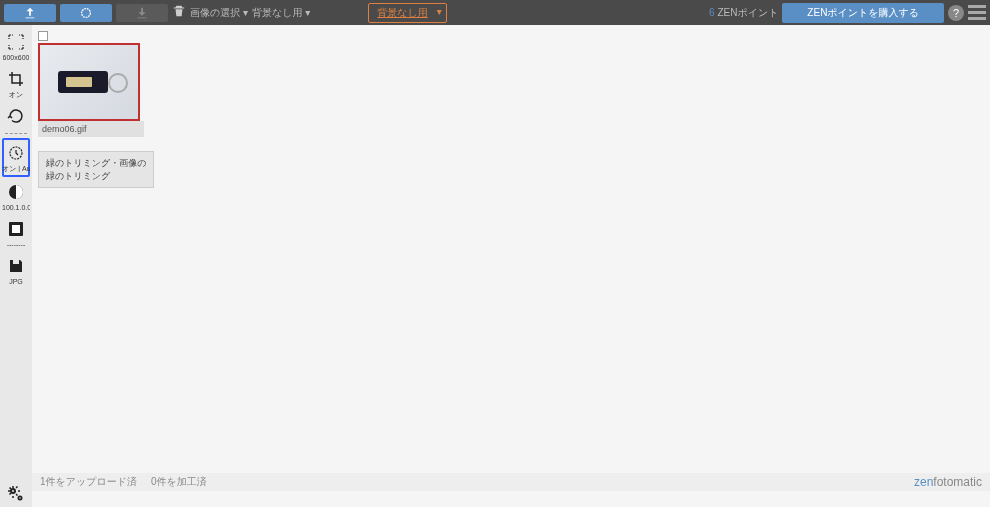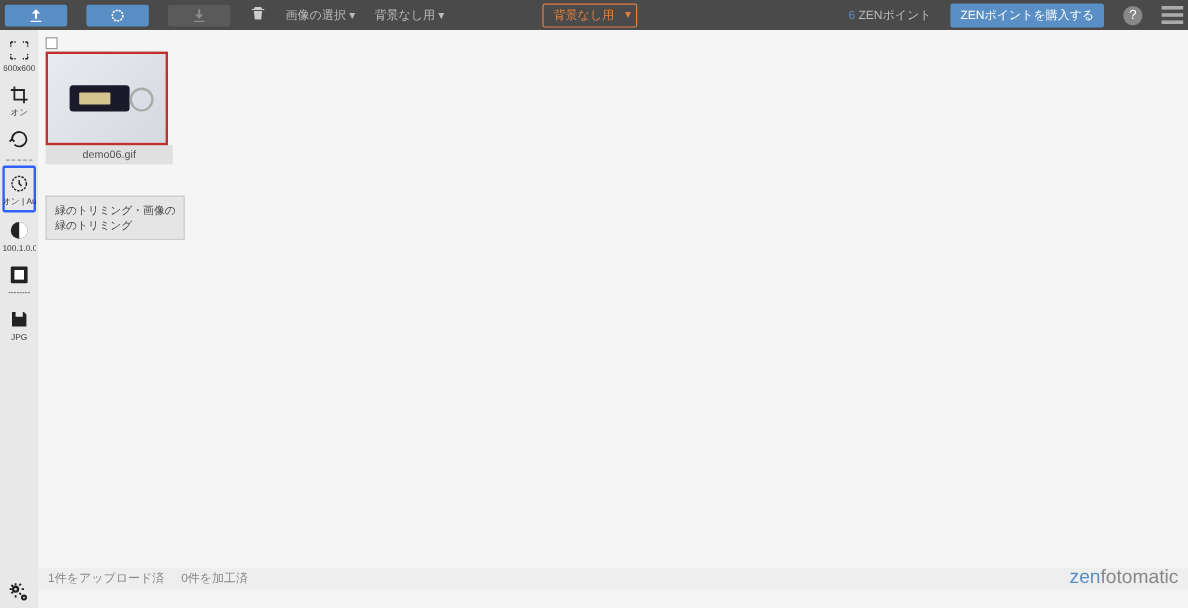--- a/index.html
+++ b/index.html
@@ -1,52 +1,52 @@
 <!DOCTYPE html>
 <html><head>
 <meta charset="utf-8">
 <style>
 * { margin:0; padding:0; box-sizing:border-box; font-family:Arial,sans-serif; }
 html,body { width:990px; height:507px; background:#f5f5f5; overflow:hidden; }
 
-.topbar { position:absolute; top:0; left:0; right:0; height:25px; background:#4a4a4a; display:flex; align-items:center; padding:0 4px; gap:16px; }
+.topbar { position:absolute; top:0; left:0; right:0; height:25px; background:#4a4a4a; display:flex; align-items:center; padding:0 4px; gap:4px; }
 .tbtn { height:18px; width:52px; background:#5a8fc5; border-radius:2px; display:flex; align-items:center; justify-content:center; cursor:pointer; }
 .tbtn.disabled { background:#6a6a6a; opacity:0.5; }
 .ticon { width:14px; height:14px; }
 .trash { color:#ccc; font-size:14px; cursor:pointer; }
 .tlabel { color:#bbb; font-size:10px; cursor:pointer; }
-.bg-select { border:1px solid #e08040; color:#e08040; background:transparent; font-size:10px; padding:2px 18px 2px 8px; position:relative; border-radius:2px; }
+.bg-select { border:1px solid #e08040; color:#e08040; background:transparent; font-size:10px; padding:2px 18px 2px 8px; position:relative; border-radius:2px;text-decoration:underline; }
 .bg-select::after { content:"▾"; position:absolute; right:4px; top:2px; }
 .spacer { flex:1; }
 .points { color:#5a8fc5; font-size:10px;text-align:center; }
-.buy-btn { background:#5a8fc5; color:#fff; font-size:10px; padding:3px 8px; border-radius:2px; cursor:pointer; }
+.buy-btn { background:#5a8fc5; color:#fff; font-size:10px; padding:3px 25px; border-radius:2px; cursor:pointer; }
 .help { width:16px; height:16px; border-radius:50%; background:#888; color:#fff; font-size:11px; display:flex; align-items:center; justify-content:center; cursor:pointer; }
 .menu { display:flex; flex-direction:column; gap:3px; cursor:pointer; }
 .menu span { width:18px; height:3px; background:#aaa; }
 
 .leftbar { position:absolute; top:25px; left:0; bottom:0; width:32px; background:#e8e8e8; display:flex; flex-direction:column; align-items:center; padding-top:4px; gap:2px; }
 .ltool { width:28px; display:flex; flex-direction:column; align-items:center; cursor:pointer; padding:3px 0; }
 .ltool.selected { border:2px solid #3060ff; border-radius:2px; }
 .licon { width:20px; height:20px; display:flex; align-items:center; justify-content:center; color:#222; }
 .llabel { font-size:7px; color:#333; text-align:center; line-height:1; margin-top:2px; white-space:nowrap; overflow:hidden; max-width:28px; }
 .divider { width:22px; height:0; border-top:1px dashed #999; margin:2px 0; }
 .lspacer { flex:1; }
 
 .main { position:absolute; top:25px; left:32px; right:0; bottom:18px; background:#f5f5f5; padding:6px; }
-.thumb-wrap { width:106px;text-align:center; }
+.thumb-wrap { width:106px; }
 .thumb-check { width:10px; height:10px; border:1px solid #999; background:#fff; margin-bottom:2px; cursor:pointer; }
 .thumb-img { width:102px; height:78px; border:2px solid #c03030; background:linear-gradient(135deg,#e8ebef 0%,#d5d9e0 100%); position:relative; cursor:pointer; }
 .keychain { position:absolute; left:18px; top:26px; width:50px; height:22px; background:#1a1a2a; border-radius:3px; }
 .keychain::before { content:""; position:absolute; left:8px; top:6px; width:26px; height:10px; background:#d4c490; border-radius:1px; }
 .ring { position:absolute; right:10px; top:28px; width:20px; height:20px; border:2px solid #aaa; border-radius:50%; }
 .thumb-name { background:#e0e0e0; font-size:9px; padding:3px 4px; color:#555; }
-.tooltip { position:absolute; left:6px; top:126px; background:#e5e5e5; border:1px solid #ccc; font-size:9px; padding:5px 7px; color:#444; line-height:1.4;margin-top:12px; }
+.tooltip { position:absolute; left:6px; top:126px; background:#e5e5e5; border:1px solid #ccc; font-size:9px; padding:5px 7px; color:#444; line-height:1.4; }
 
 .statusbar { position:absolute; bottom:16px; left:32px; right:0; height:18px; background:#eee; display:flex; align-items:center; padding:0 8px; font-size:10px; color:#888; gap:14px; }
-.brand { color:#5a8fc5; font-size:16px; }
+.brand { color:#5a8fc5; font-size:12px; }
 .brand b { color:#888; font-weight:normal; }
 </style>
 </head>
 <body>
 
 <div class="topbar">
   <div class="tbtn">
     <svg class="ticon" viewBox="0 0 16 16" fill="#fff">
         <path d="M8 2l4 4h-3v5H7V6H4l4-4zM3 13h10v1H3z"></path>
       </svg>

